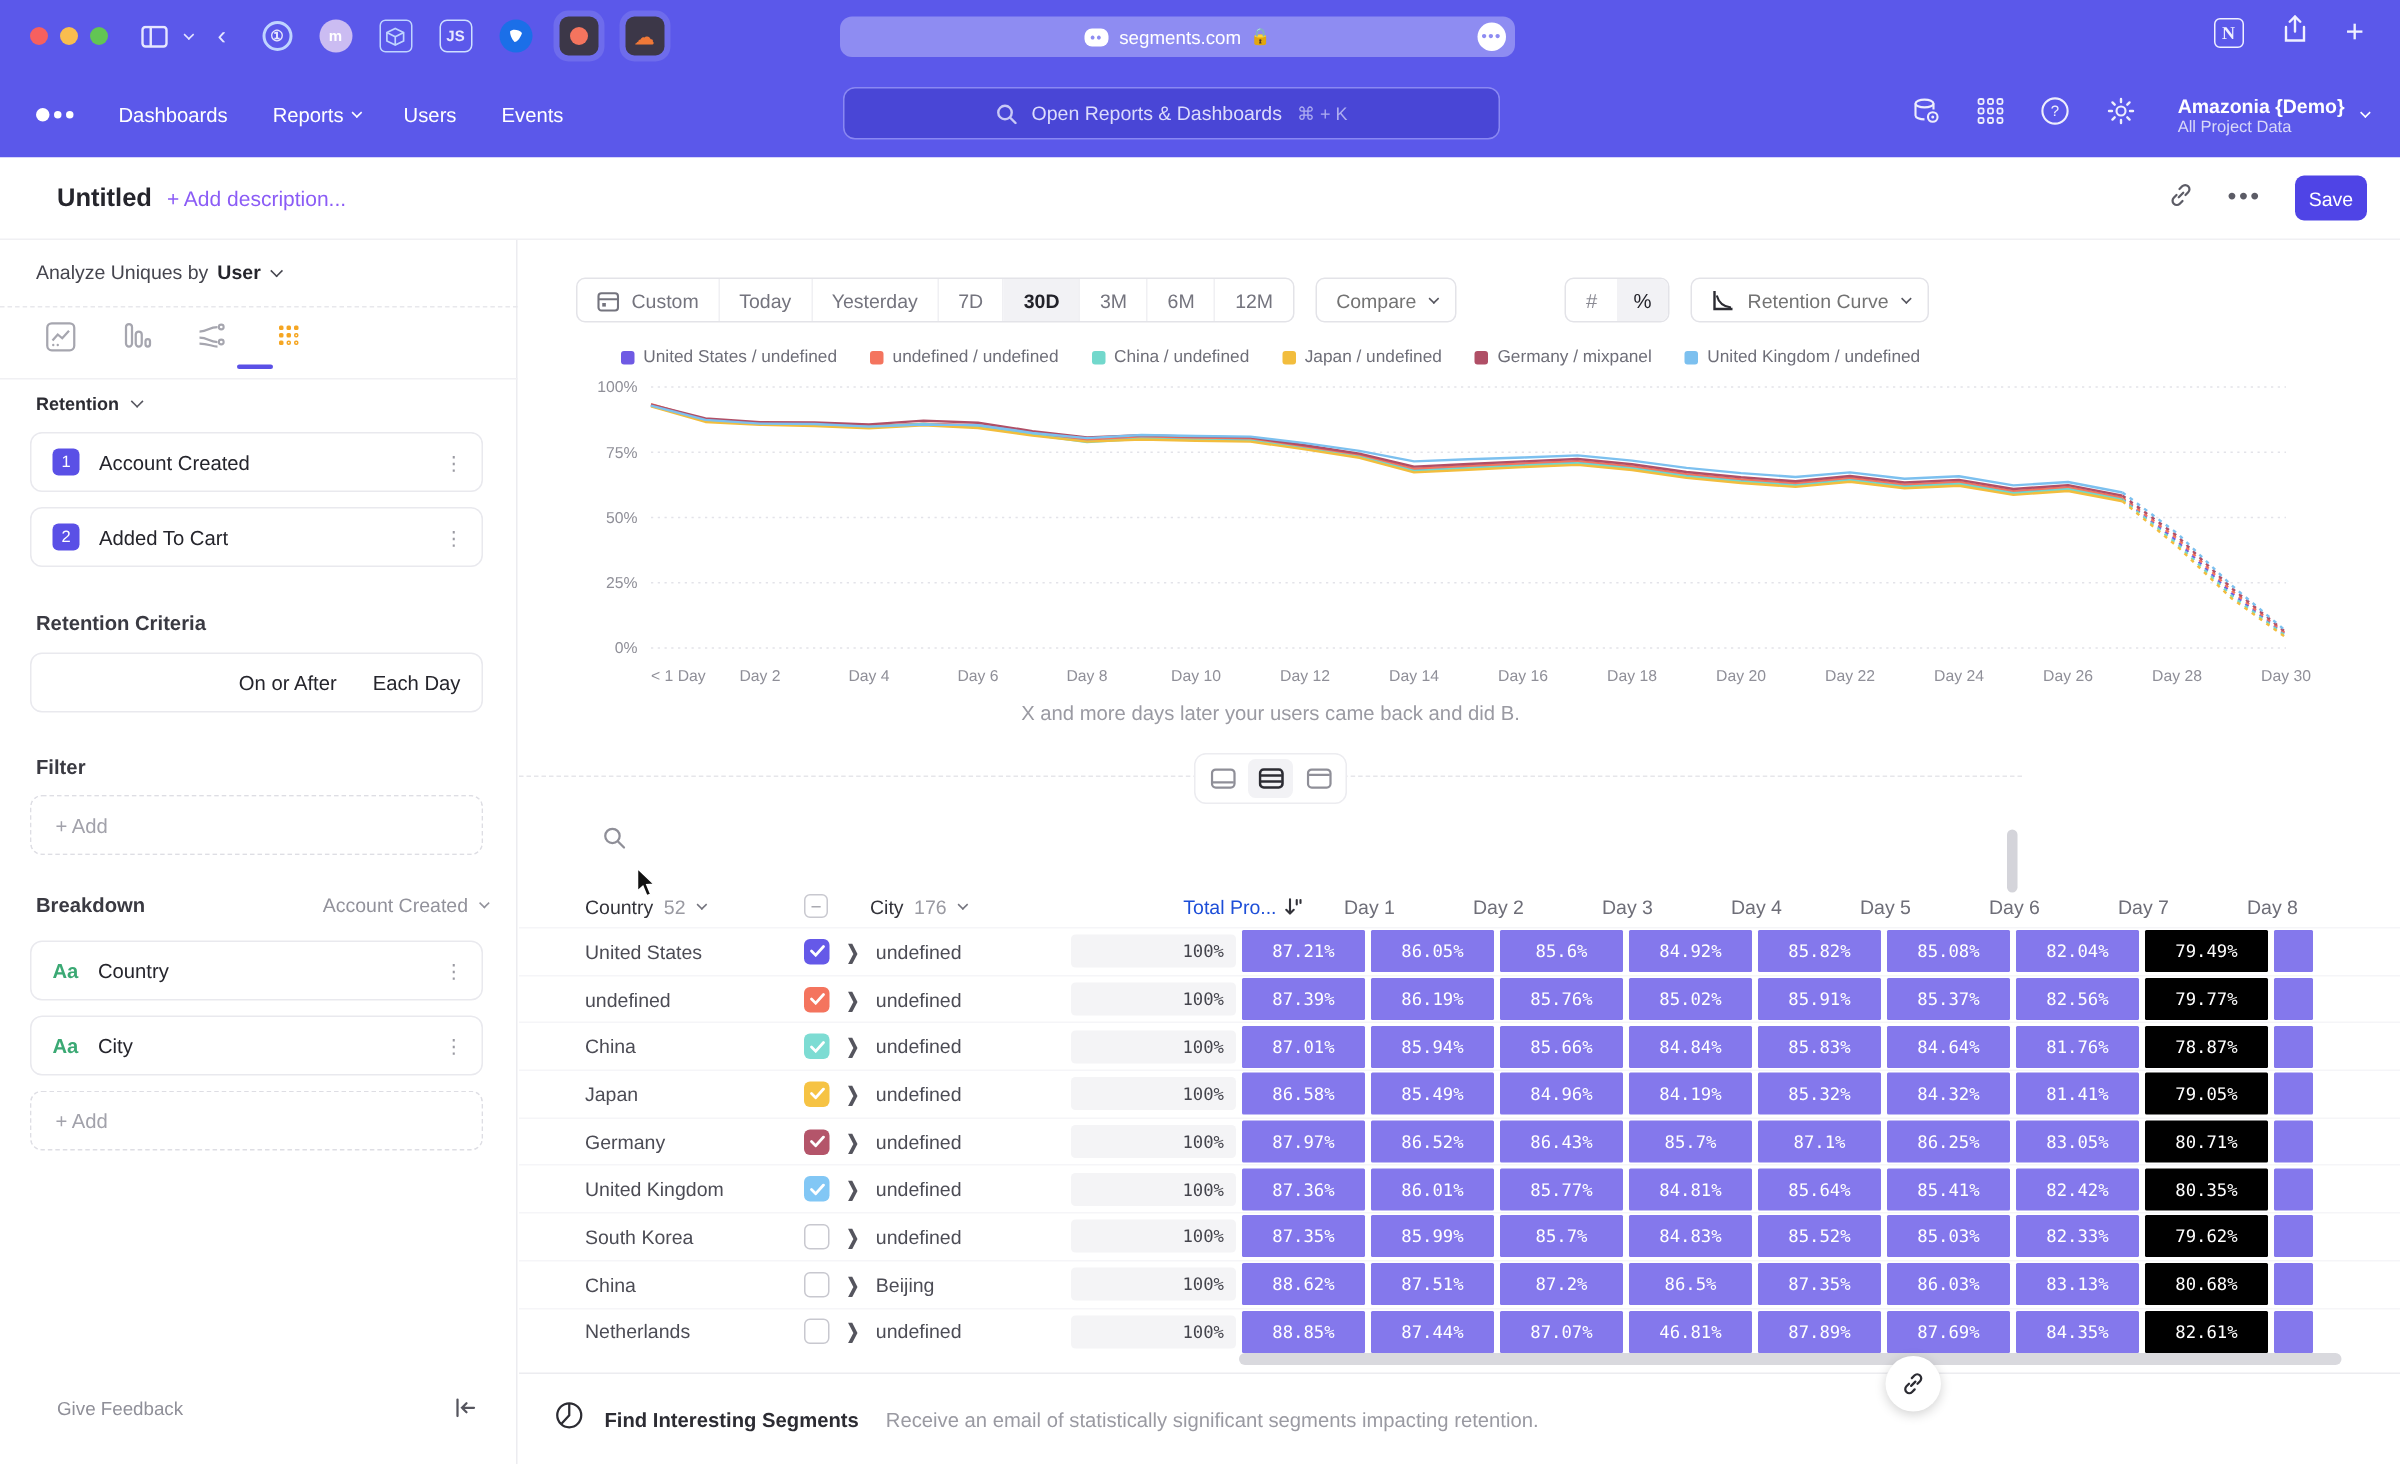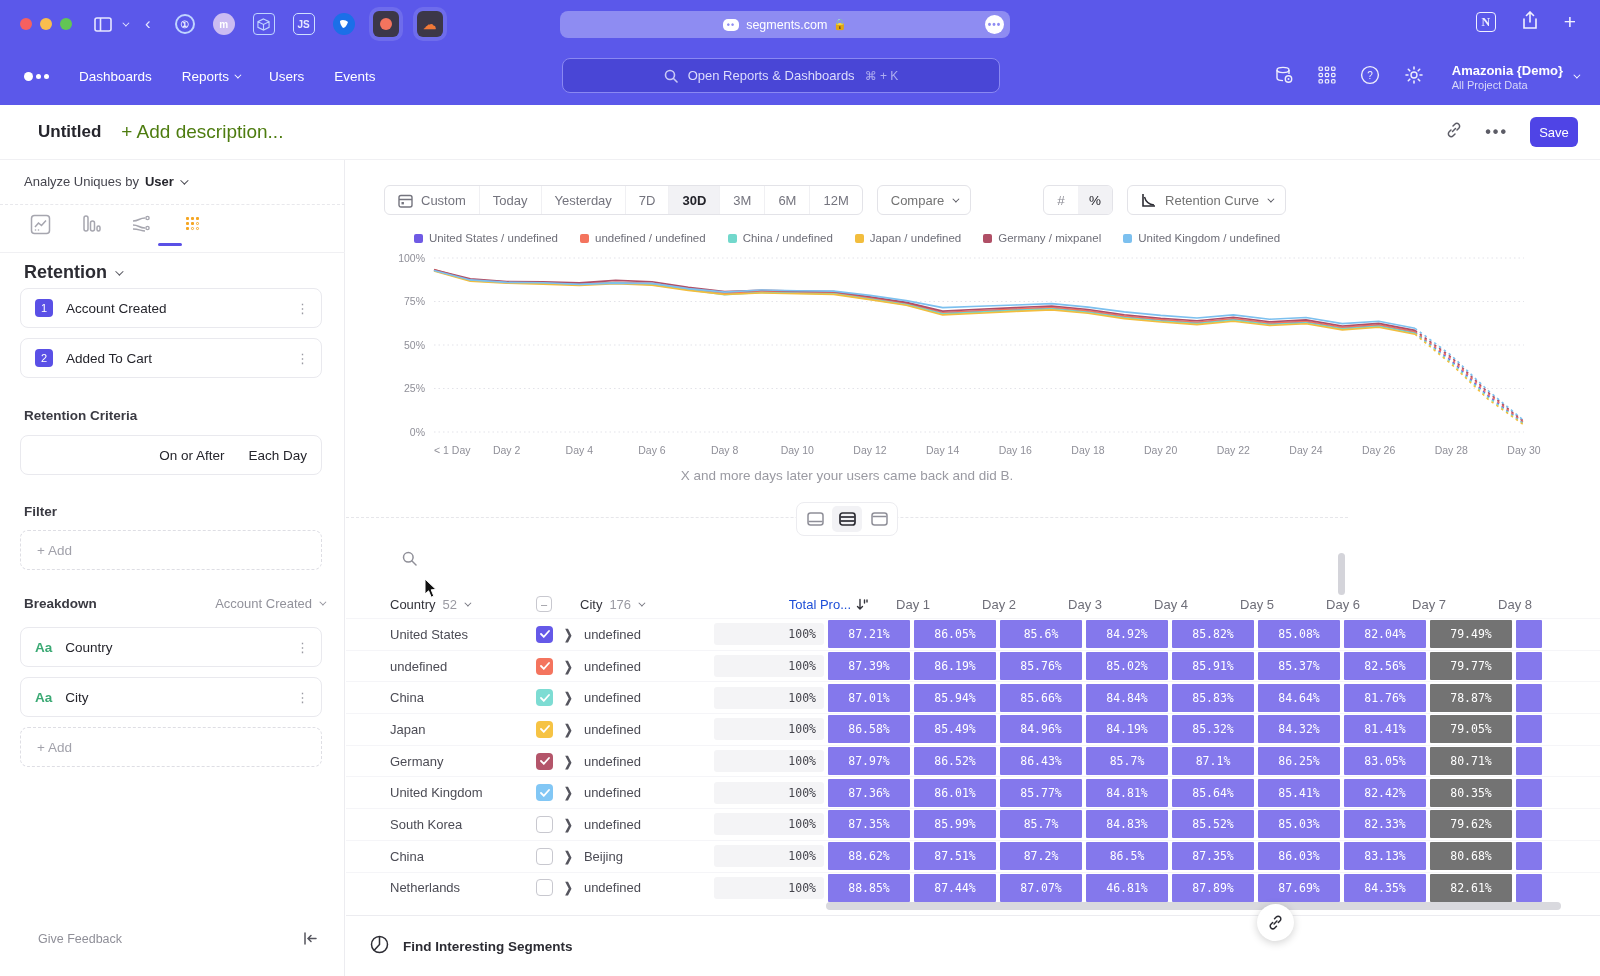--- a/index.html
+++ b/index.html
@@ -46,37 +46,37 @@
   .nav-search .sc { color:#aeadf0; font-size:12px; }
   .nav-right { position:absolute; right:22px; top:0; height:57px; display:flex; align-items:center; gap:24px; color:#eeeefc; }
   .proj { text-align:left; color:#fff; margin-left:4px; }
   .proj .p1 { font-size:13px; font-weight:bold; }
   .proj .p2 { font-size:11px; color:#d9d9f8; margin-top:1px; }
   .proj-wrap { display:flex; align-items:center; gap:10px; }
   
   .titlebar { position:absolute; left:0; top:105px; width:1600px; height:55px; background:#fff; border-bottom:1px solid #f0f0f3;
     display:flex; align-items:center; }
   .doc-title { margin-left:38px; font-size:17px; font-weight:bold; color:#25252c; }
-  .doc-desc { margin-left:20px; font-size:19px; color:#4d7c0f; }
+  .doc-desc { margin-left:10px; font-size:14px; color:#8b5cf6; }
   .title-right { position:absolute; right:22px; display:flex; align-items:center; gap:22px; }
   .save-btn { background:#4f44e6; color:#fff; font-size:13px; border:none; border-radius:6px; width:48px; height:30px; }
   .icon-gray { color:#5c5c66; }
   
   .sidebar { position:absolute; left:0; top:160px; width:345px; height:816px; background:#fff; border-right:1px solid #ececf0; }
   .content { position:absolute; left:346px; top:160px; width:1002px; height:816px; background:#fff; }
   
   .sb-row1 { position:absolute; left:24px; top:14px; font-size:13px; color:#45454e; display:flex; align-items:center; gap:6px;}
   .sb-row1 b { color:#25252c; }
   .sb-row1 .chev { border-color:#45454e; width:6px; height:6px; }
   .sb-div1 { position:absolute; left:0; top:44px; width:345px; border-top:1px dashed #e8e8ec; }
   .sb-tabs { position:absolute; left:28px; top:52px; display:flex; gap:27px; }
   .sb-tab { width:24px; height:24px; display:flex; align-items:center; justify-content:center; }
   .tab-underline { position:absolute; left:158px; top:83px; width:24px; height:3px; background:#5a50e6; border-radius:2px; }
   .sb-div2 { position:absolute; left:0; top:92px; width:345px; border-top:1px solid #f0f0f3; }
-  .sb-sec { position:absolute; left:24px; font-size:18px; font-weight:bold; color:#2c2c33; display:flex; gap:8px; align-items:center;}
+  .sb-sec { position:absolute; left:24px; font-size:12px; font-weight:bold; color:#2c2c33; display:flex; gap:8px; align-items:center;}
   .sb-sec .chev{ border-color:#55555e; width:6px; height:6px;}
   .sb-label { position:absolute; left:24px; font-size:13.5px; font-weight:bold; color:#3a3a42; }
   .sb-card { position:absolute; left:20px; width:302px; height:40px; border:1px solid #e9e9ee; border-radius:8px; background:#fff;
     display:flex; align-items:center; padding:0 14px; }
   .step-badge { width:18px; height:18px; background:#5a50e6; border-radius:4px; color:#fff; font-size:11px;
     display:flex; align-items:center; justify-content:center; }
   .sb-card .lbl { margin-left:13px; font-size:13.5px; color:#25252c; }
   .kebab { position:absolute; right:12px; color:#9a9aa2; font-size:13px; letter-spacing:0; }
   .aa { color:#3ba974; font-size:13.5px; font-weight:bold; }
   .add-card { position:absolute; left:20px; width:302px; height:40px; border:1px dashed #dedee4; border-radius:8px;
@@ -132,21 +132,21 @@
   .td-country { width:190px; padding-left:44px; font-size:13px; color:#4c4c55; }
   .td-city { width:178px; display:flex; align-items:center; gap:10px; font-size:13px; color:#4c4c55; }
   .chk { width:17px; height:17px; border-radius:4px; display:flex; align-items:center; justify-content:center;
     color:#fff; font-size:11px; }
   .chk.empty { border:1.5px solid #c8c8cf; background:#fff; }
   .row-chev { color:#55555e; font-size:13px; font-weight:bold; transform:scale(.8,1); }
   .td-total { width:110px; height:22px; background:#f4f4f6; border-radius:3px; display:flex; align-items:center;
     justify-content:flex-end; padding-right:8px; font-family:"DejaVu Sans Mono", monospace; font-size:11.5px; color:#44444c; }
   .cell { width:82px; height:28px; margin-left:4px; background:#8478ec; color:#fff; display:flex; align-items:center;
     justify-content:center; font-family:"DejaVu Sans Mono", monospace; font-size:11.5px; border-radius:1px; }
-  .cell.light { background:#737373; }
+  .cell.light { background:#000000; }
   .cell.sliver { width:26px; }
   .h-scroll { position:absolute; left:480px; top:742px; width:735px; height:8px; background:#d9d9de; border-radius:4px; }
   .v-scroll { position:absolute; right:3px; top:393px; width:7px; height:42px; background:#d4d4da; border-radius:4px; }
   
   .bottom-bar { position:absolute; left:0; bottom:0; width:1254px; height:61px; border-top:1px solid #ececf0; background:#fff;
     display:flex; align-items:center; }
   .fb-title { margin-left:14px; font-size:13.5px; font-weight:bold; color:#2c2c33; }
   .fb-desc { margin-left:18px; font-size:13.5px; color:#9a9aa2; }
   .seg-ic { margin-left:24px; }
   .fab { position:absolute; right:54px; bottom:35px; width:37px; height:37px; border-radius:50%; background:#fff;
@@ -797,20 +797,21 @@
   </span>
 
   <div class="bottom-bar">
     <span class="seg-ic">
       <svg width="19" height="19" viewBox="0 0 19 19">
           <circle cx="9.5" cy="9.5" r="8" fill="none" stroke="#2c2c33" stroke-width="1.5"></circle>
           <path d="M9.5 1.5 L9.5 9.5 L4 15.5" fill="none" stroke="#2c2c33" stroke-width="1.5"></path>
         </svg>
     </span>
     <span class="fb-title">Find Interesting Segments</span>
+    <span class="fb-desc">Receive an email of statistically significant segments impacting retention.</span>
   </div>
 
   <div class="fab">
     <svg width="17" height="17" viewBox="0 0 18 18">
         <path d="M7.5 10.5 L10.5 7.5 M6 9 L4.2 10.8 a2.8 2.8 0 0 0 4 4 L10 13 M12 9 L13.8 7.2 a2.8 2.8 0 0 0 -4 -4 L8 5" fill="none" stroke="#2c2c33" stroke-width="1.6" stroke-linecap="round"></path>
       </svg>
   </div>
 </div>
 
 </body></html>

